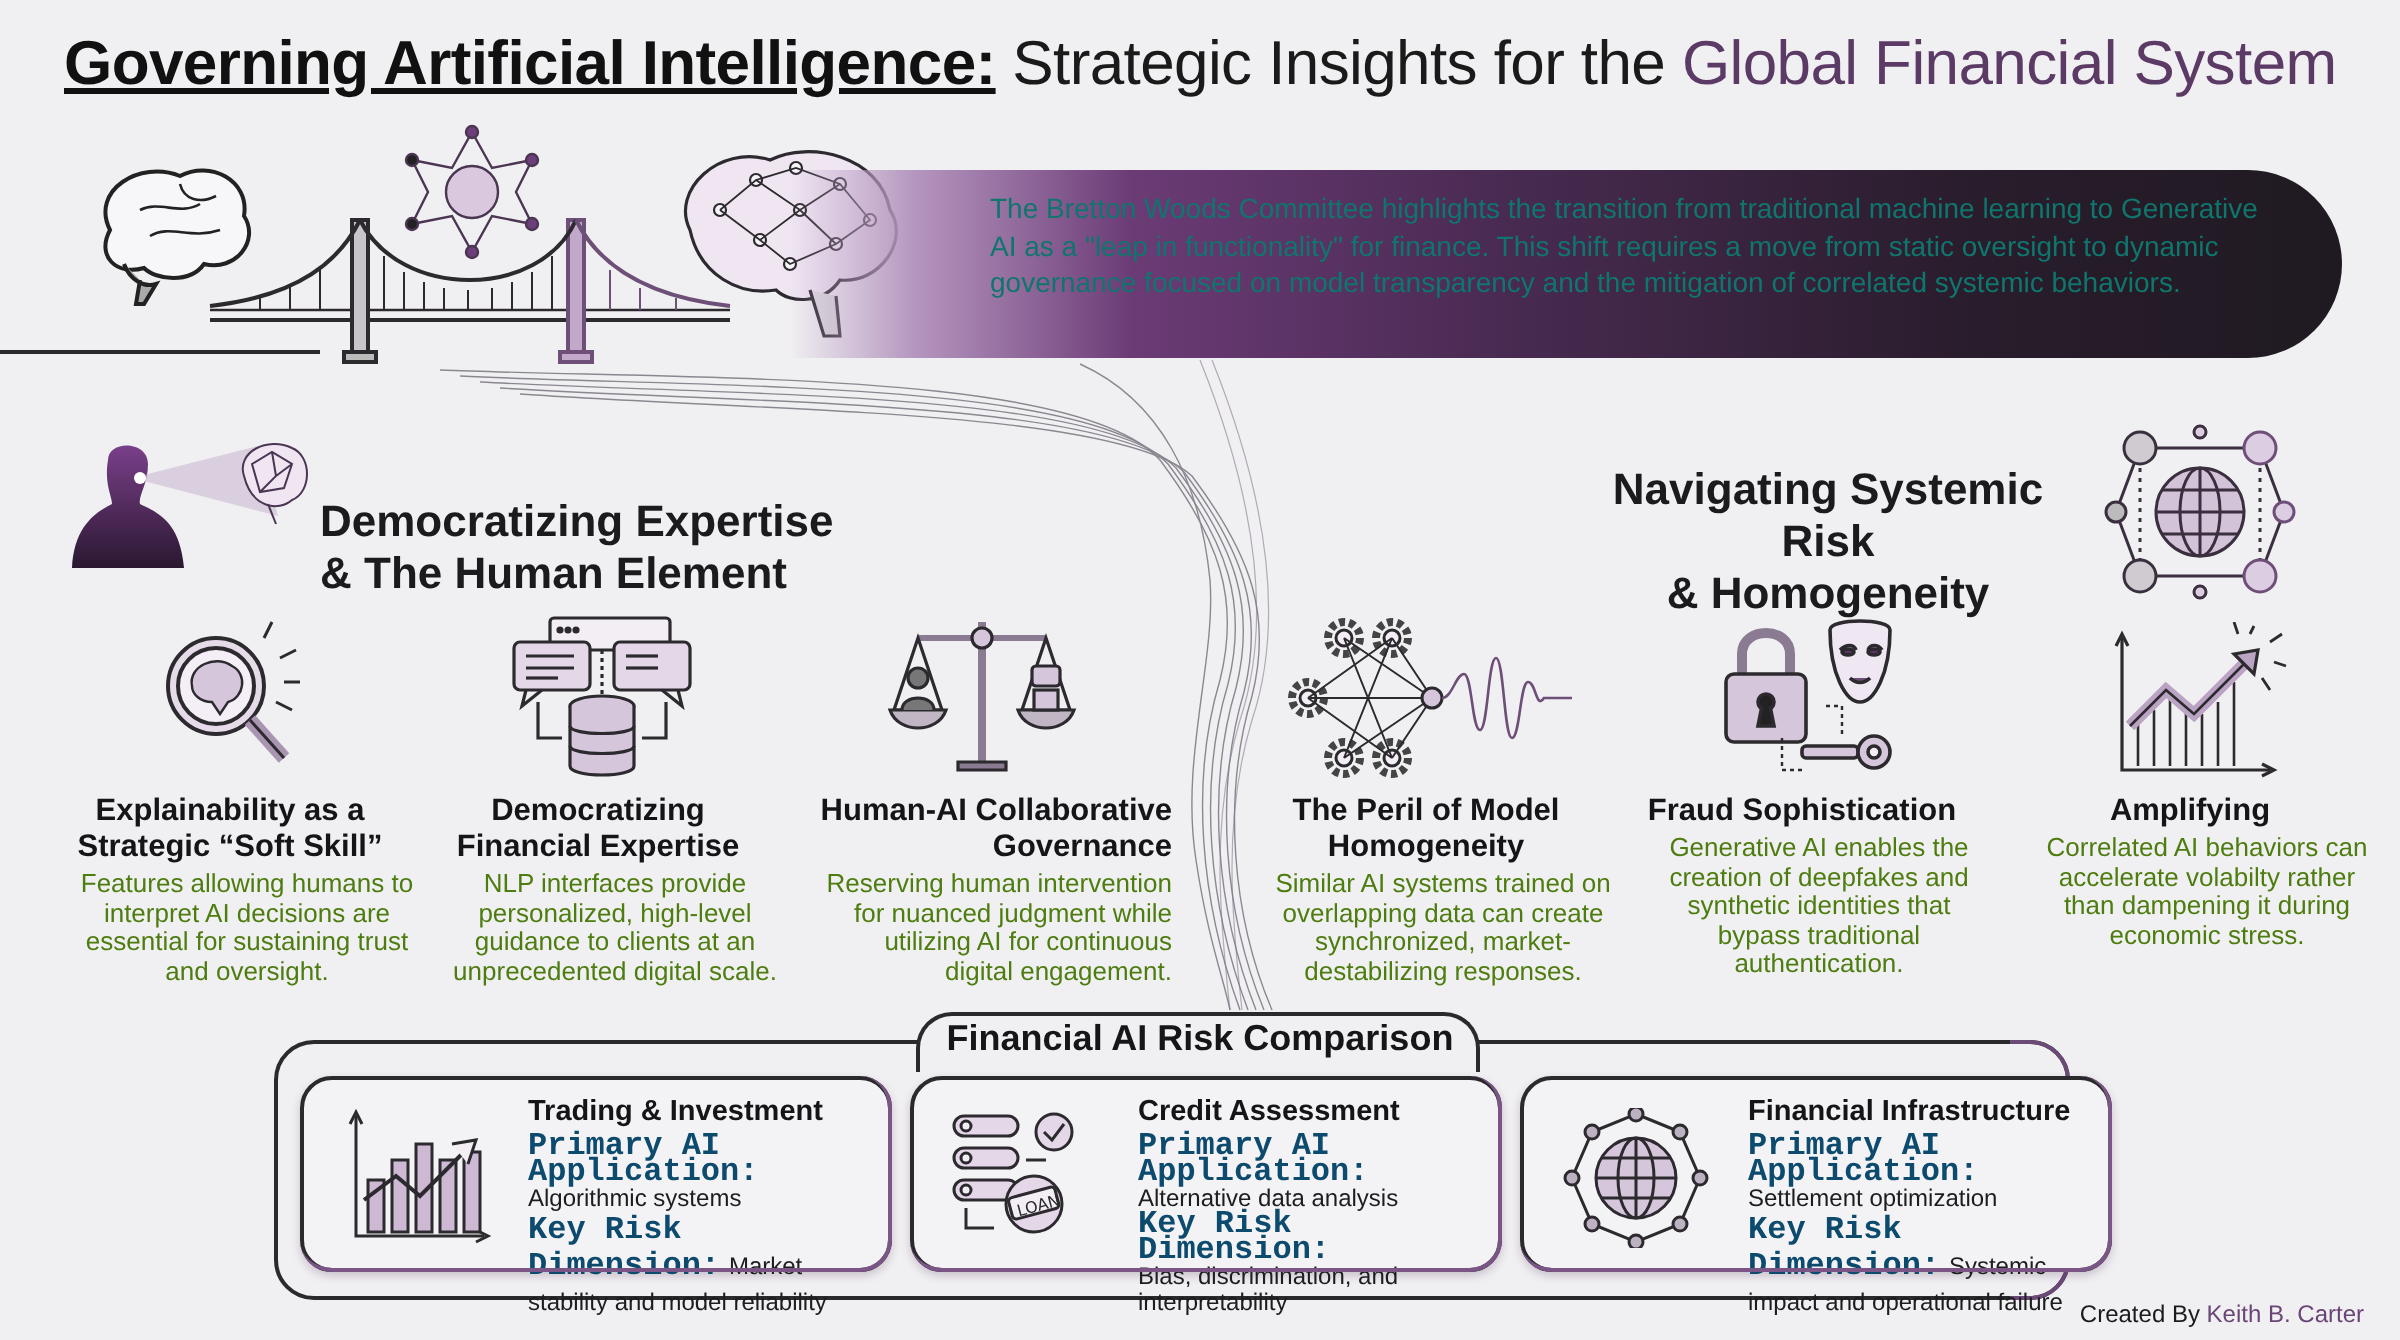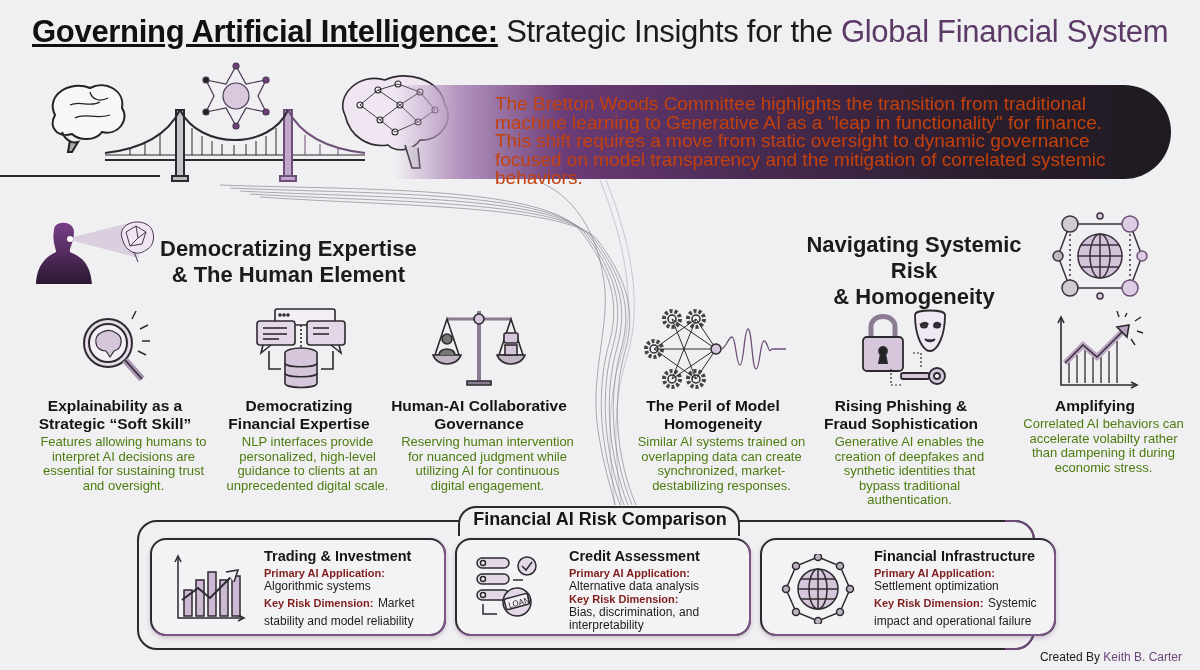--- a/index.html
+++ b/index.html
@@ -20,27 +20,27 @@
 
   .hero-art { position: absolute; left: 0; top: 60px; width: 480px; height: 130px; }
 
   .intro-banner {
     position: absolute; left: 395px; top: 85px; width: 776px; height: 94px;
     border-radius: 0 47px 47px 0;
     background: linear-gradient(90deg, rgba(240,239,241,0) 0%, #b596bf 8%, #6b3b76 22%, #4a2b53 45%, #2a1d2d 75%, #1f1a21 100%);
   }
   .intro-text {
     position: absolute; left: 495px; top: 95px; width: 640px;
-    color: #c2410c; font-size: 19px; line-height: 18.5px;
+    color: #0f766e; font-size: 14px; line-height: 18.5px;
   }
 
   .section-heading {
     position: absolute; font-weight: 700; font-size: 22px; line-height: 26px; color: #1b1a1c;
   }
-  .left-heading { left: 160px; top: 236px; text-align: center; }
+  .left-heading { left: 160px; top: 248px; }
   .right-heading { left: 785px; top: 232px; text-align: center; width: 258px; }
 
   .feature {
     position: absolute; width: 190px; text-align: center;
   }
   .feature .f-icon { width: 100%; height: 86px; display: flex; justify-content: center; align-items: flex-end; }
   .feature .f-title { font-weight: 700; font-size: 15.5px; line-height: 18px; margin-top: 6px; color: #151416; }
   .feature .f-desc { font-size: 13px; line-height: 14.5px; margin-top: 2px; color: #4d7c0f; margin-left: 17px; }
 
   .compare-frame {
@@ -64,21 +64,21 @@
     border: 2px solid #2a2a2c; border-radius: 16px; background: #f3f2f4;
     box-shadow: 0 2px 4px rgba(90,60,100,0.25);
   }
   .risk-card::after {
     content: ""; position: absolute; inset: -2px; border-radius: 16px;
     border-right: 2px solid #7a5586; border-bottom: 2px solid #7a5586; pointer-events: none;
   }
   .risk-card .r-icon { position: absolute; left: 16px; top: 14px; width: 80px; height: 70px; }
   .risk-card .r-body { position: absolute; left: 112px; top: 8px; width: 180px; }
   .r-title { font-weight: 700; font-size: 14.5px; color: #151416; line-height: 17px; }
-  .r-label { font-weight: 700; font-size: 11px; line-height: 13px; color: #7f1d1d; margin-top: 2px; }
+  .r-label { font-weight: 700; font-size: 16px; line-height: 13px; color: #0c4a6e; margin-top: 2px; font-family: Liberation Mono, monospace; }
   .r-value { font-size: 12px; line-height: 13px; color: #1d1c1e; }
   .r-gap { margin-top: 5px; }
 
   .credit { position: absolute; right: 18px; bottom: 6px; font-size: 12px; }
   .credit .c-label { color: #1b1a1c; }
   .credit .c-name { color: #6a4677; }
 
   .wire { position: absolute; pointer-events: none; }
 </style>
 </head>
@@ -269,21 +269,21 @@
       </g>
     </svg>
   </div>
   <div class="f-title">
     <div>Democratizing</div>
     <div>Financial Expertise</div>
   </div>
   <div class="f-desc">NLP interfaces provide personalized, high-level guidance to clients at an unprecedented digital scale.</div>
 </div>
 
-<div class="feature" style="left:384px;top:305px;">
+<div class="feature" style="left:396px;top:305px;text-align:right;">
   <div class="f-icon">
     <svg width="100" height="86" viewBox="0 0 100 86">
       <g stroke="#2c2a2e" stroke-width="1.6" fill="none">
         <line x1="50" y1="6" x2="50" y2="76" stroke-width="4" stroke="#8a7a92"></line>
         <line x1="18" y1="14" x2="82" y2="14" stroke-width="3" stroke="#8a7a92"></line>
         <circle cx="50" cy="14" r="5" fill="#d6c6dc"></circle>
         <path d="M38 80 H62 V 76 H38 Z" fill="#8a7a92"></path>
         <path d="M18 14 L 6 50 H 30 Z"></path>
         <path d="M82 14 L 70 50 H 94 Z"></path>
         <path d="M4 50 C 8 62, 28 62, 32 50 Z" fill="#c0b6c4"></path>
@@ -347,21 +347,20 @@
           <ellipse cx="96" cy="19" rx="3" ry="1.5" fill="#5a3566"></ellipse>
         <path d="M84 32 C 87 35, 91 35, 94 32" fill="#6d4f78"></path>
         <rect x="60" y="66" width="28" height="6" rx="2"></rect>
         <circle cx="96" cy="69" r="8"></circle>
         <circle cx="96" cy="69" r="3" fill="#f2eef4"></circle>
         <path d="M50 62 V 78 H 60 M72 46 H 80 V 62" fill="none" stroke-dasharray="2 2" stroke-width="1.2"></path>
       </g>
     </svg>
   </div>
   <div class="f-title">
-    <div>Rising Phishing &amp;</div>
     <div>Fraud Sophistication</div>
   </div>
   <div class="f-desc">Generative AI enables the creation of deepfakes and synthetic identities that bypass traditional authentication.</div>
 </div>
 
 <div class="feature" style="left:1000px;top:305px;">
   <div class="f-icon">
     <svg width="100" height="80" viewBox="0 0 100 80">
       <g stroke="#2c2a2e" stroke-width="1.6" fill="none">
         <path d="M16 8 V 74 H 90"></path>

